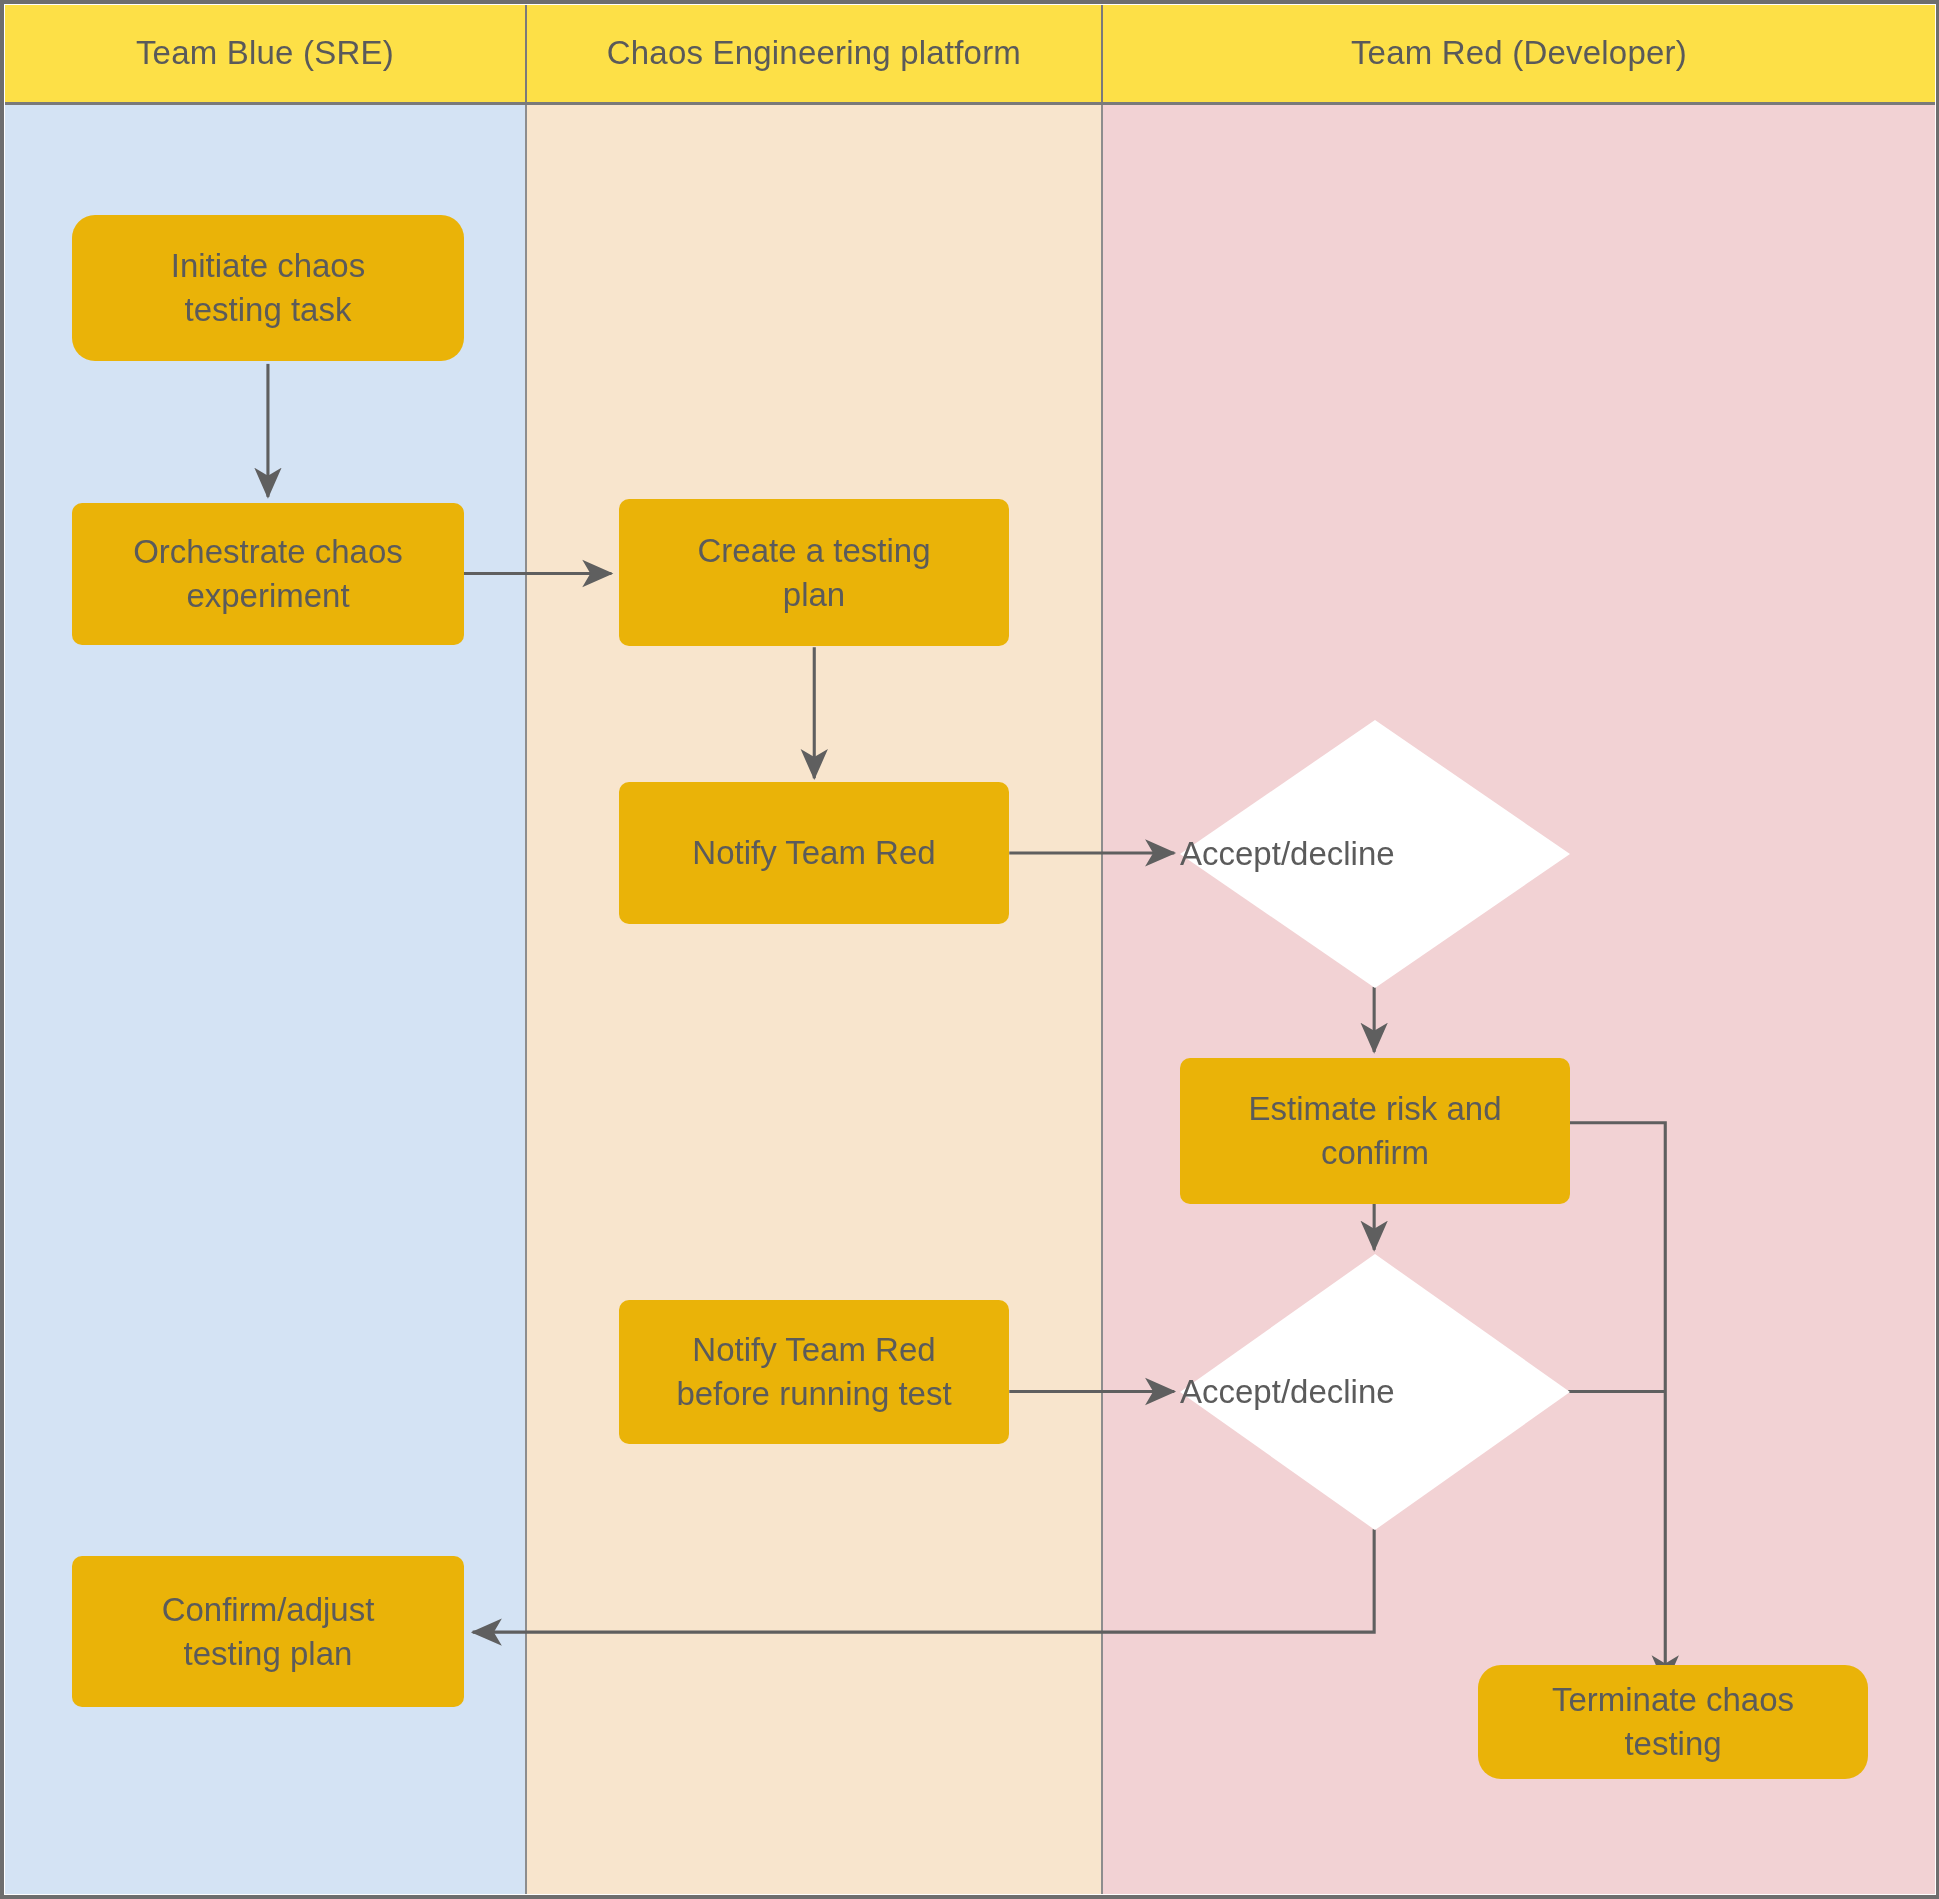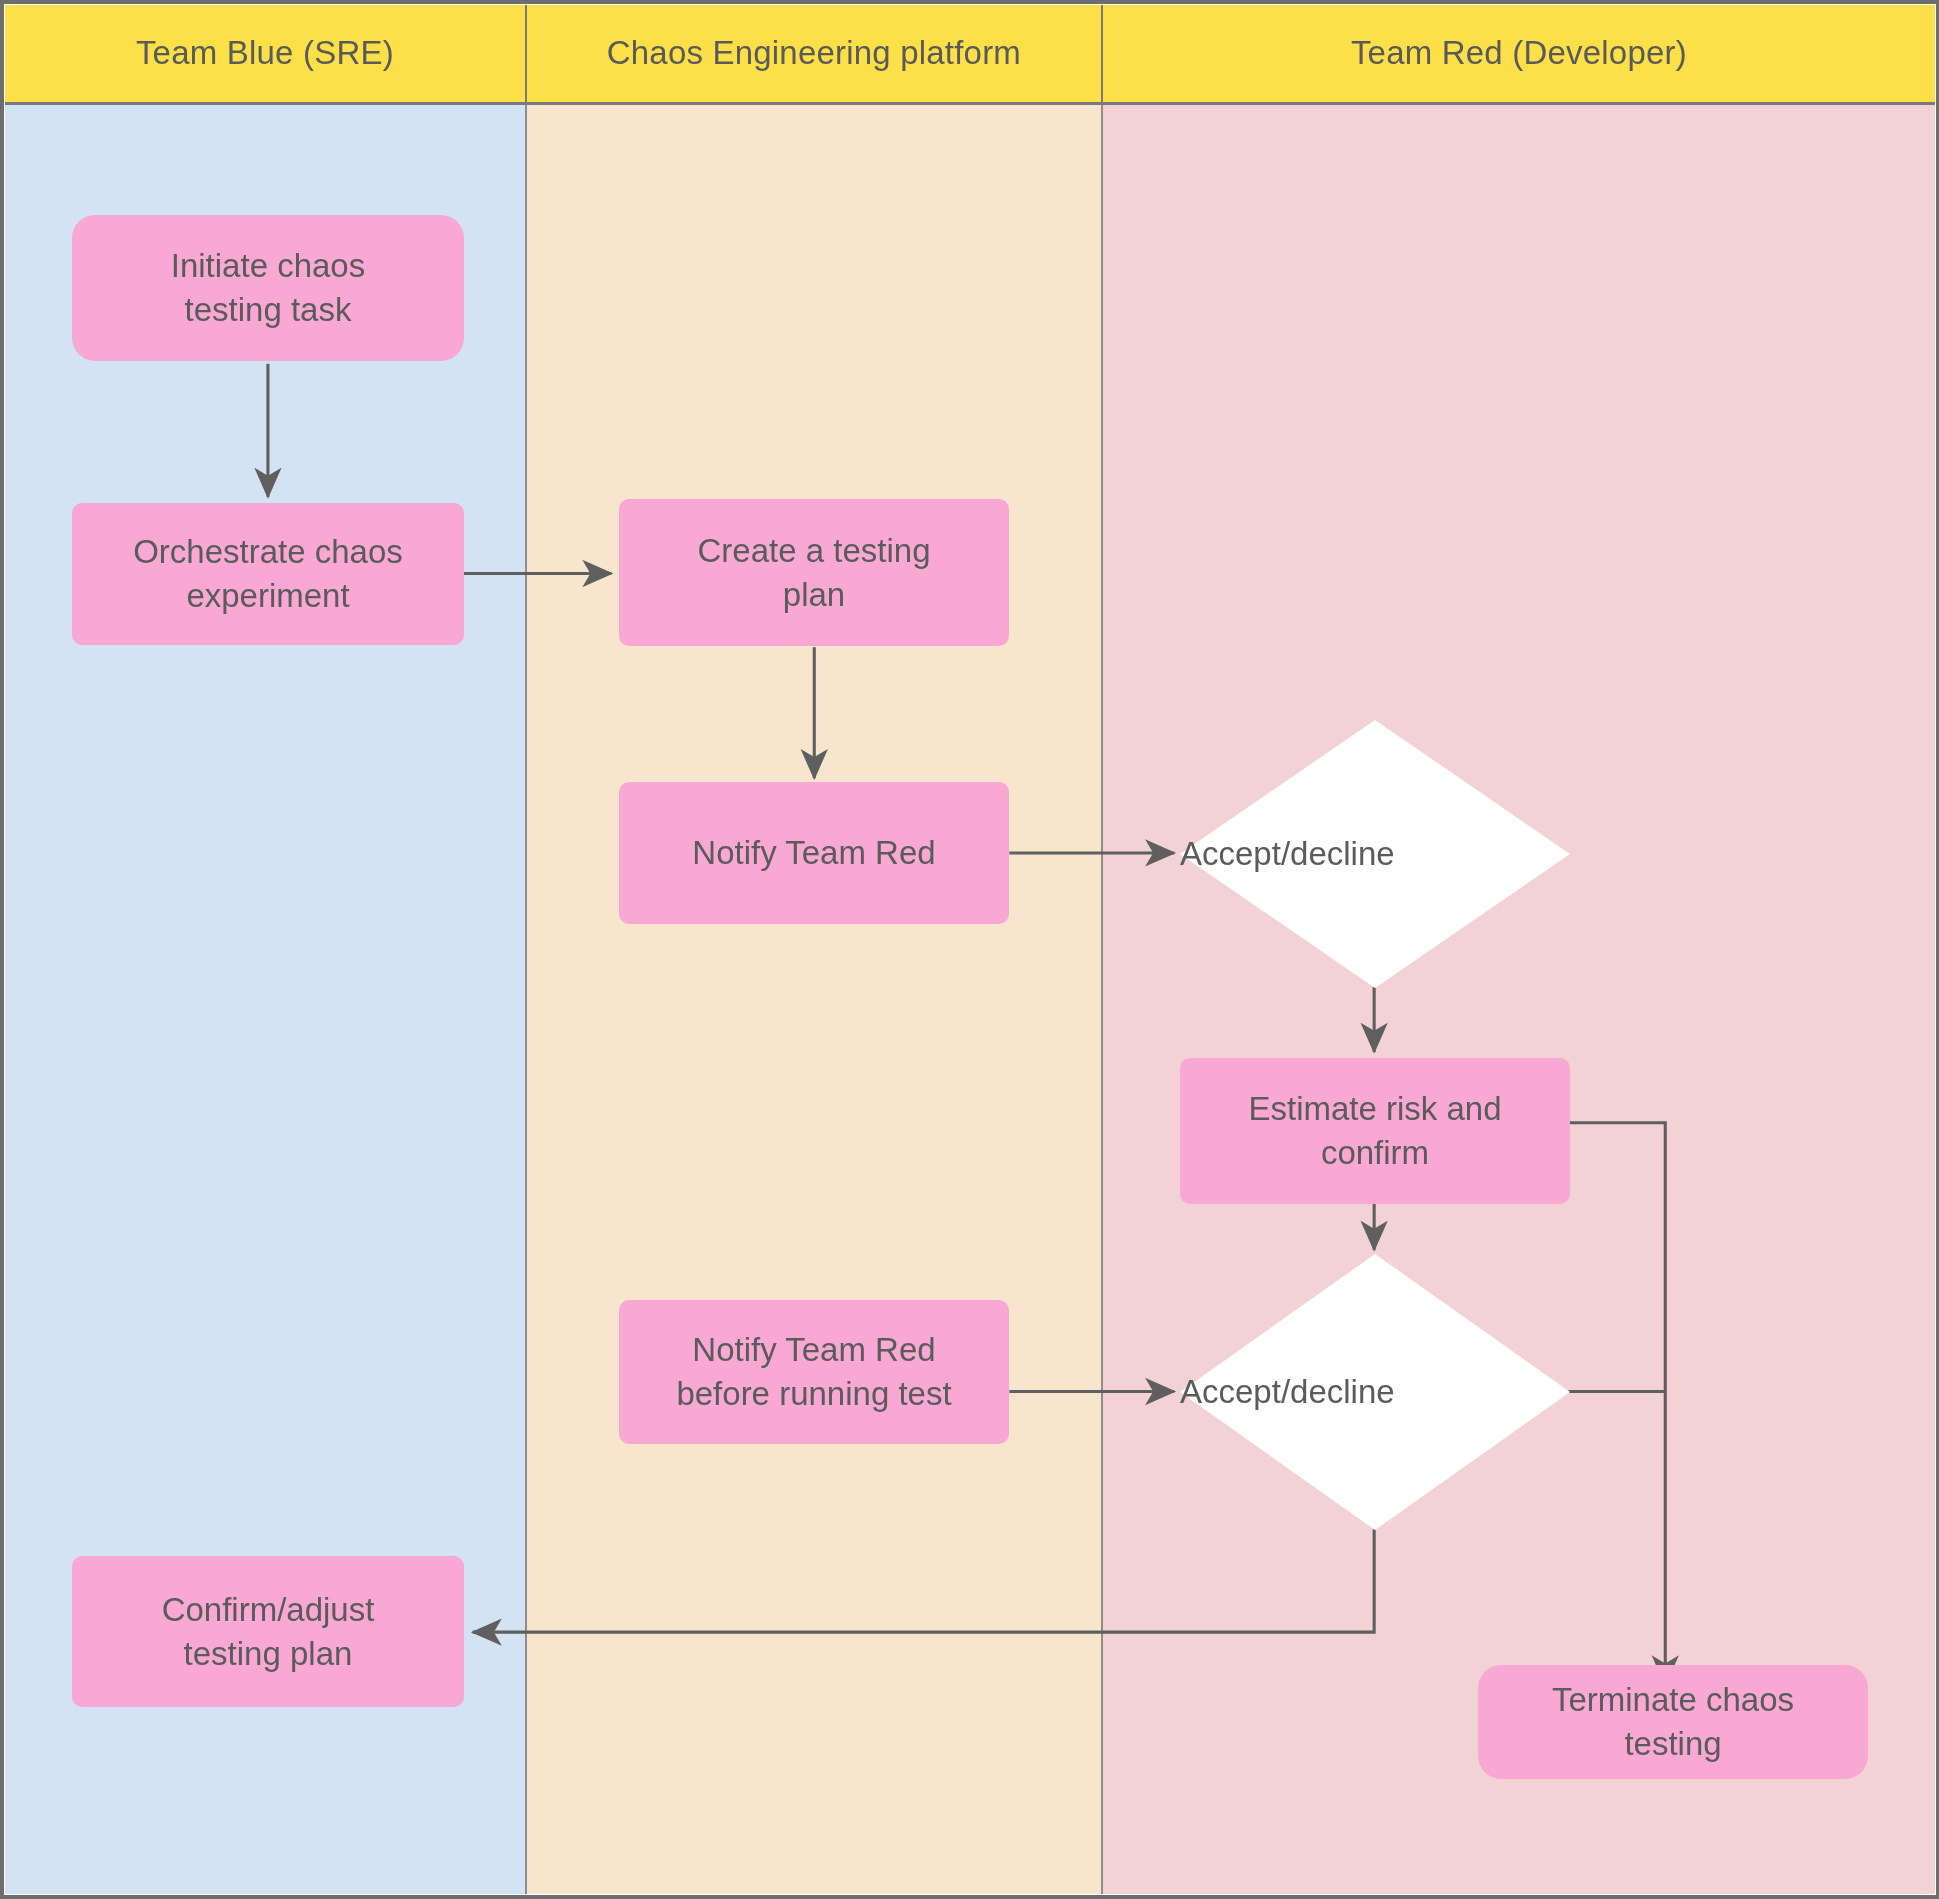--- a/index.html
+++ b/index.html
@@ -68,21 +68,21 @@
     left:0; top:0;
     width:1940px; height:1899px;
     z-index:10;
     pointer-events:none;
   }
 
   
   .node{
     position:absolute;
     z-index:20;
-    background:#f9a8d4;
+    background:#eab308;
     display:flex;
     align-items:center;
     justify-content:center;
     text-align:center;
     color:#5b5b5b;
     font-size:33px;
     line-height:1.33;
     box-sizing:border-box;
     padding:5.8px 17.5px;
   }

